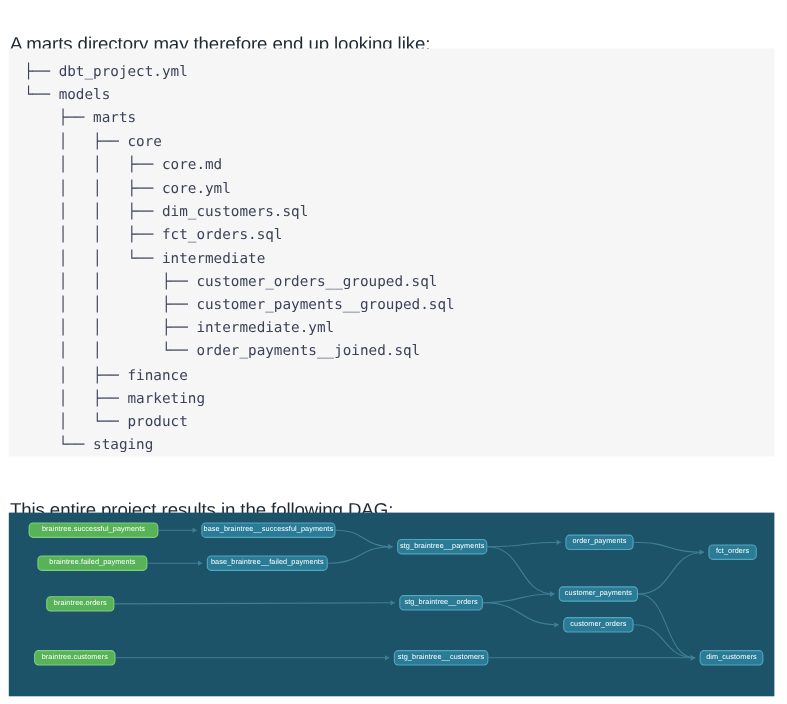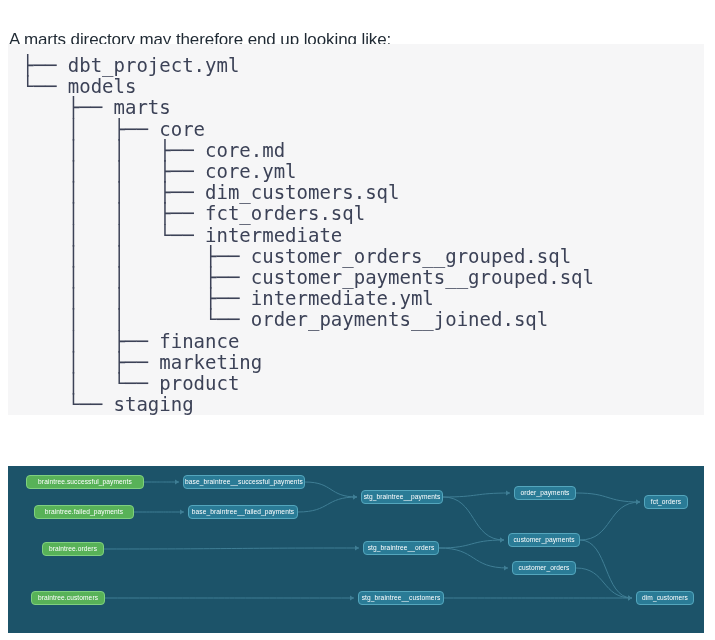--- a/index.html
+++ b/index.html
@@ -50,21 +50,21 @@
     height: 371px;
     background: #f6f6f7;
     box-sizing: border-box;
     padding: 11px 0 0 0;
     overflow: hidden;
   }
   .code-block pre {
     margin: 0;
     padding: 0 14px;
     font-family: "DejaVu Sans Mono", "Liberation Mono", monospace;
-    font-size: 19px;
+    font-size: 13px;
     line-height: 21.2px;
     color: #3c4257;
     white-space: pre;
     letter-spacing: 0px;
   }
 
   
   .dag-panel {
     position: absolute;
     left: 8px;
@@ -136,20 +136,21 @@
     │   │       ├── customer_orders__grouped.sql
     │   │       ├── customer_payments__grouped.sql
     │   │       ├── intermediate.yml
     │   │       └── order_payments__joined.sql
     │   ├── finance
     │   ├── marketing
     │   └── product
     └── staging</pre>
   </div>
 
+  <p class="prose" id="dag-paragraph">This entire project results in the following DAG:</p>
 
   <div class="dag-panel">
     <svg class="dag-svg" id="dag-edges" viewBox="0 0 696 167">
         <path d="M 136 16 C 160 16, 147 16, 171 16" class="edge"></path>
         <path d="M 171 16 L 167 13.6 L 167 18.4 Z" class="arrowhead"></path>
         <path d="M 126 46 C 153.5 46, 148.5 46, 176 46" class="edge"></path>
         <path d="M 176 46 L 172 43.6 L 172 48.4 Z" class="arrowhead"></path>
         <path d="M 96 83 C 236.25 83, 210.75 82, 351 82" class="edge"></path>
         <path d="M 351 82 L 347 79.6 L 347 84.4 Z" class="arrowhead"></path>
         <path d="M 97 132 C 233.95000000000002 132, 209.04999999999998 132, 346 132" class="edge"></path>

